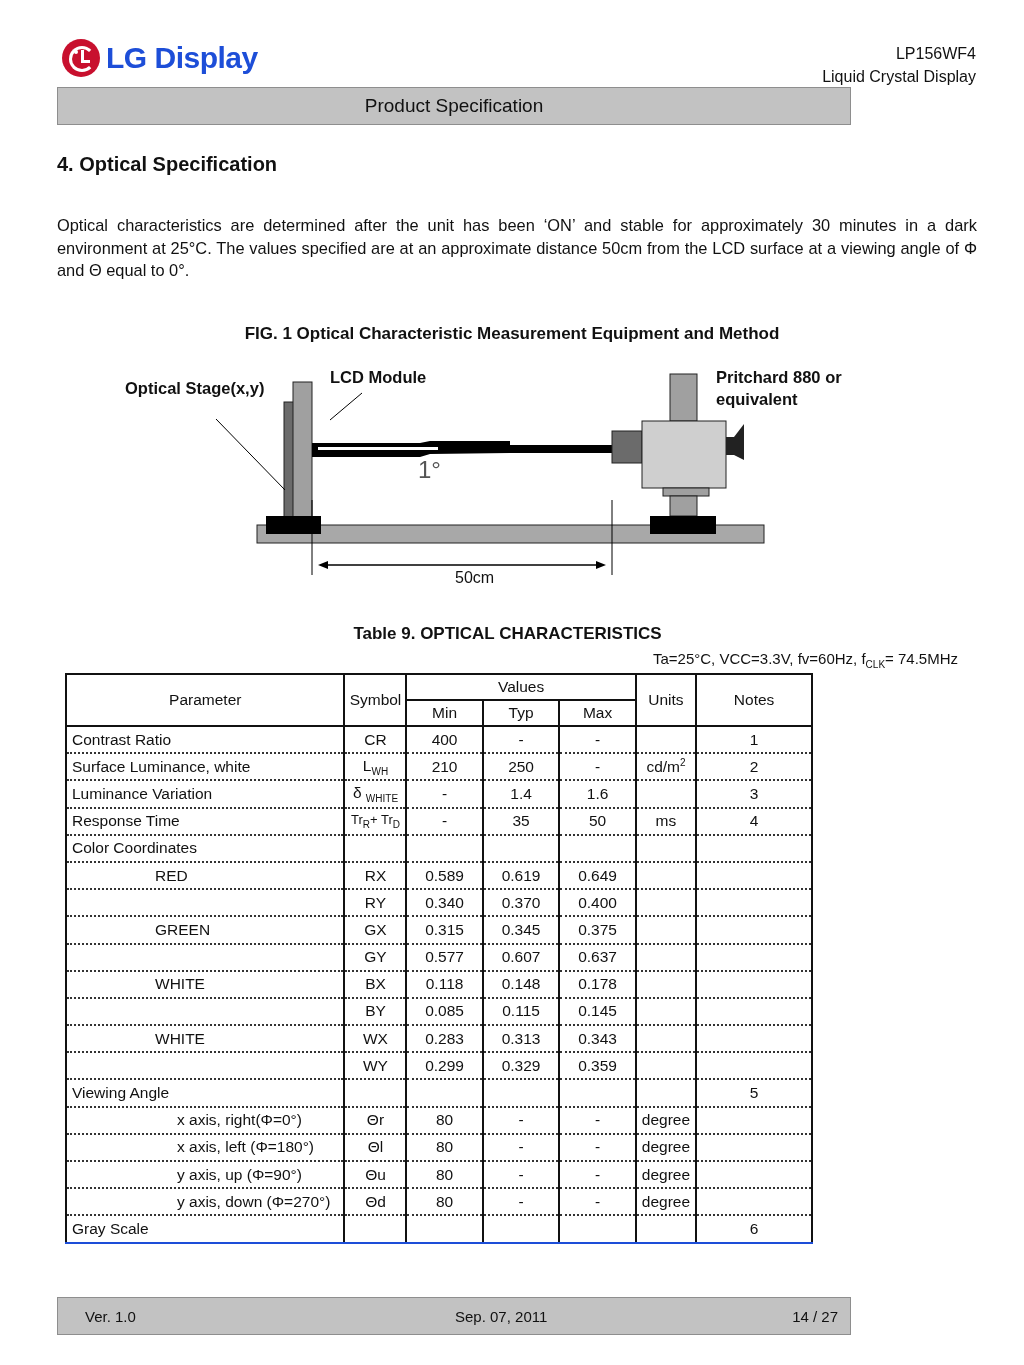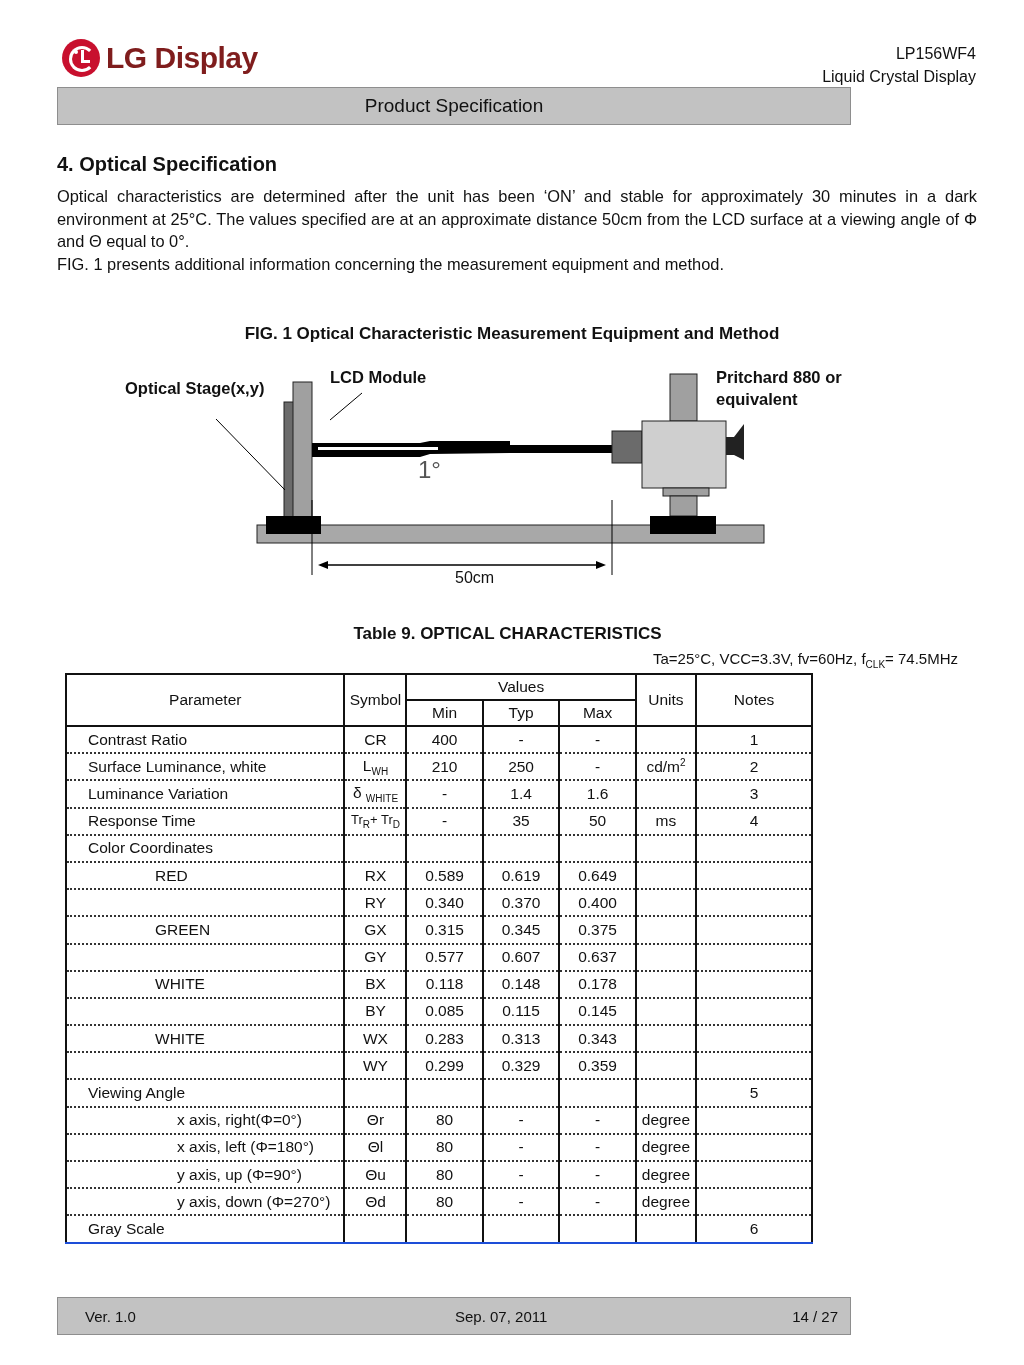--- a/index.html
+++ b/index.html
@@ -4,39 +4,39 @@
 <style>
   html, body { margin: 0; padding: 0; background: #ffffff; }
   body { width: 1024px; height: 1365px; position: relative; font-family: "Liberation Sans", sans-serif; color: #111; overflow: hidden; }
   .abs { position: absolute; }
   .logo { left: 62px; top: 38px; height: 40px; display: flex; align-items: center; }
   .logo-circle { width: 38px; height: 38px; border-radius: 50%; background: #c8102e; position: relative; }
   .logo-circle .ring { position: absolute; left: 7px; top: 7px; width: 20px; height: 20px; border: 3px solid #fff; border-radius: 50%; border-right-color: transparent; }
   .logo-circle .dot { position: absolute; left: 12px; top: 11px; width: 4px; height: 4px; background: #fff; border-radius: 50%; }
   .logo-circle .lbar { position: absolute; left: 19px; top: 11px; width: 3px; height: 13px; background: #fff; }
   .logo-circle .lfoot { position: absolute; left: 19px; top: 21px; width: 9px; height: 3px; background: #fff; }
-  .logo-text { margin-left: 6px; font-size: 30px; font-weight: bold; color: #7f1d1d; letter-spacing: -0.5px; }
+  .logo-text { margin-left: 6px; font-size: 30px; font-weight: bold; color: #1d4ed8; letter-spacing: -0.5px; }
   .doc-id { right: 48px; top: 42px; text-align: right; font-size: 16px; line-height: 23px; }
   .band { left: 57px; width: 794px; background: #c2c2c2; border: 1px solid #8e8e8e; box-sizing: border-box; }
   .band.top { top: 87px; height: 38px; display: flex; align-items: center; justify-content: center; font-size: 19px; }
   .band.bot { top: 1297px; height: 38px; font-size: 15px; }
   .band.bot span { position: absolute; top: 10px; }
   h1 { position: absolute; left: 57px; top: 153px; margin: 0; font-size: 20px; font-weight: bold; }
-  .para { left: 57px; top: 185px; width: 920px; font-size: 16.4px; line-height: 22.6px; text-align: justify; }
+  .para { left: 57px; top: 214px; width: 920px; font-size: 16.4px; line-height: 22.6px; text-align: justify; }
   .para p { margin: 0; }
   .fig-title { left: 0; width: 1024px; top: 324px; text-align: center; font-size: 17px; font-weight: bold; }
   .lbl { font-size: 16.5px; font-weight: bold; line-height: 22px; }
   .tbl-title { left: 0; width: 1015px; top: 599px; text-align: center; font-size: 17px; font-weight: bold; margin-top: 25px; }
   .cond { right: 66px; top: 650px; font-size: 15px; }
   .cond sub { font-size: 10px; }
   table.opt { position: absolute; left: 65px; top: 673px; width: 748px; border-collapse: collapse; font-size: 15.5px; }
   table.opt td { height: 25.2px; padding: 0; text-align: center; border-left: 2px solid #111; border-right: 2px solid #111; border-bottom: 2px dotted #333; white-space: nowrap; }
   table.opt thead td { border: 2px solid #111; height: 24px; }
   table.opt tbody tr:last-child td { border-bottom: 2px solid #1d4ed8; }
-  table.opt td.param { text-align: left; padding-left: 21px; }
+  table.opt td.param { text-align: left; padding-left: 5px; }
   table.opt td.sub1 { text-align: left; padding-left: 88px; }
   table.opt td.sub2 { text-align: left; padding-left: 110px; }
   table.opt sub { font-size: 10px; }
   table.opt sup { font-size: 10px; }
   .small { font-size: 13px; }
 </style>
 </head>
 <body>
 
 <div class="abs logo">
@@ -52,21 +52,20 @@
   <div>LP156WF4</div>
   <div>Liquid Crystal Display</div>
 </div>
 <div class="abs band top">
   <span>Product Specification</span>
 </div>
 
 <h1>4. Optical Specification</h1>
 <div class="abs para">
   <p>Optical characteristics are determined after the unit has been ‘ON’ and stable for approximately 30 minutes in a dark environment at 25°C. The values specified are at an approximate distance 50cm from the LCD surface at a viewing angle of Φ and Θ equal to 0°.</p>
-  <p>FIG. 1 presents additional information concerning the measurement equipment and method.</p>
 </div>
 
 <div class="abs fig-title">FIG. 1 Optical Characteristic Measurement Equipment and Method</div>
 
 <svg class="abs" style="left:0;top:0" width="1024" height="600">
 
   <rect x="257" y="525" width="507" height="18" fill="#a8a8a8" stroke="#222" stroke-width="1"></rect>
 
   <rect x="284" y="402" width="13" height="117" fill="#6b6b6b" stroke="#222" stroke-width="1"></rect>
   <rect x="293" y="382" width="19" height="137" fill="#a0a0a0" stroke="#222" stroke-width="1"></rect>

